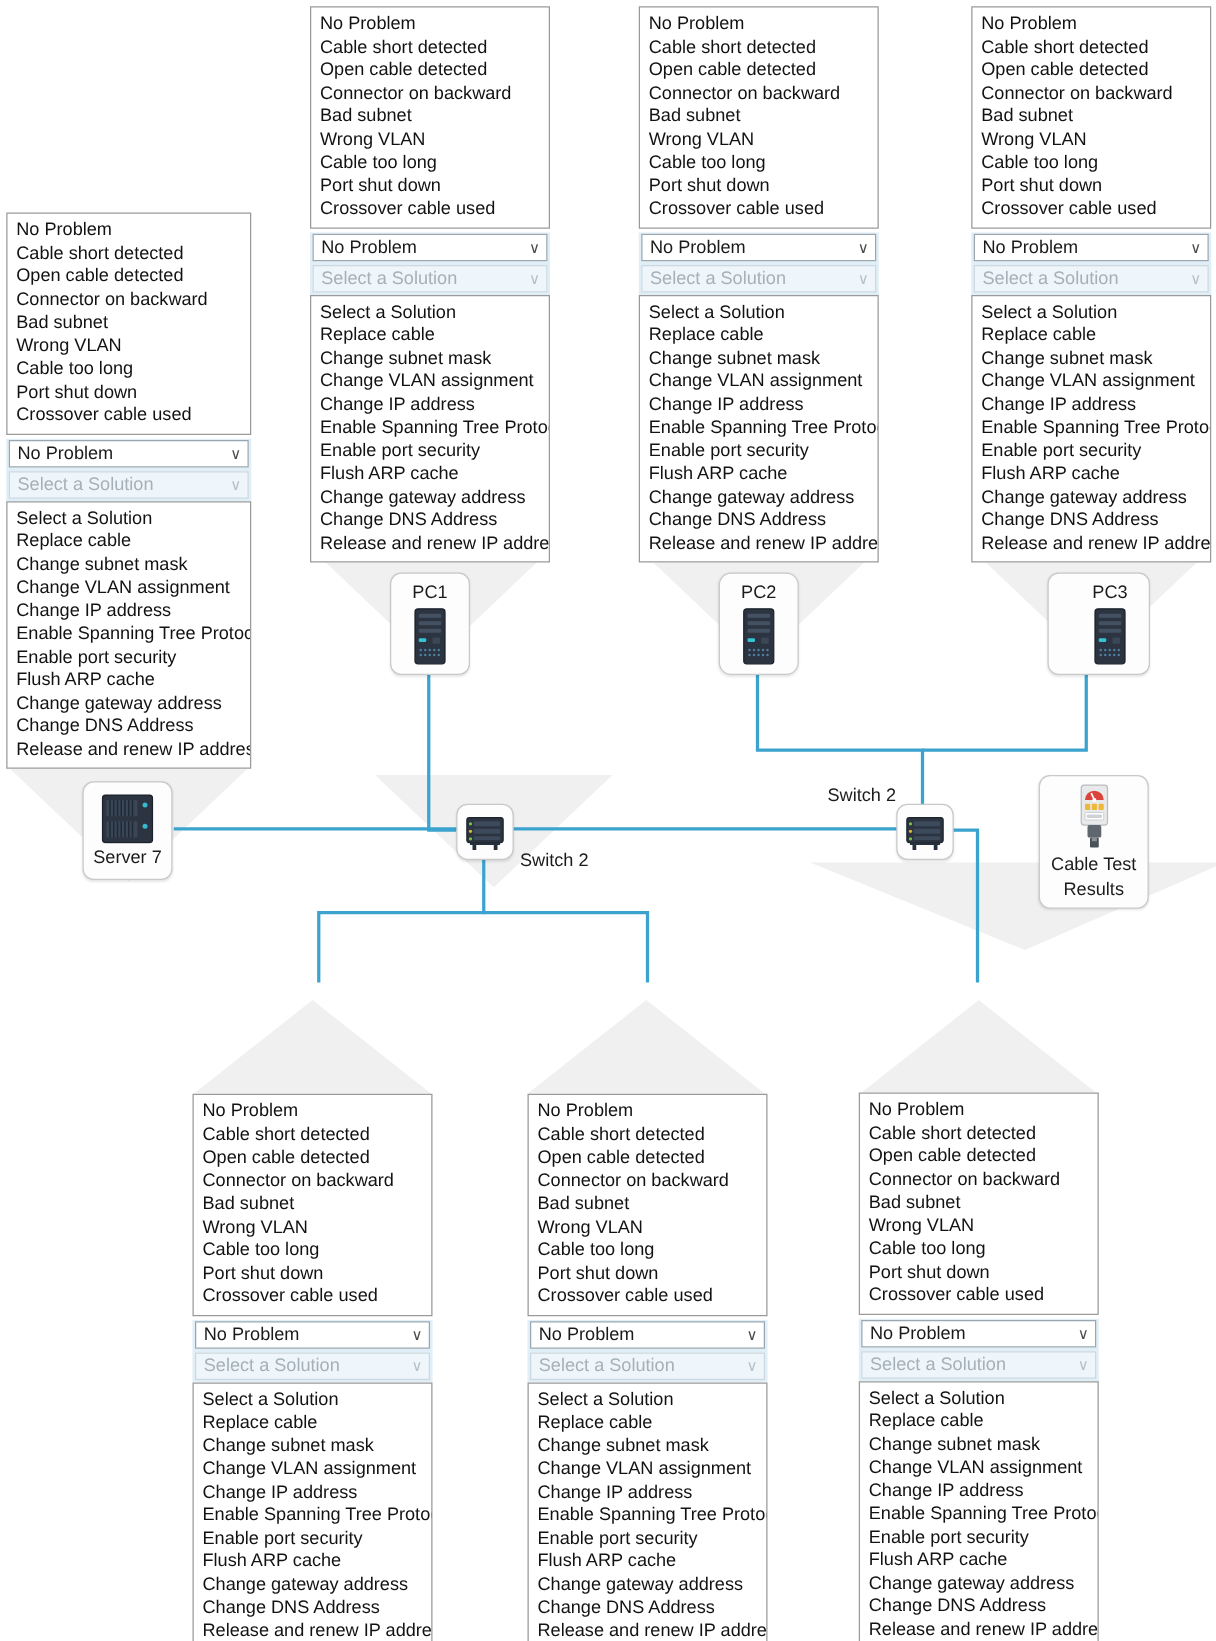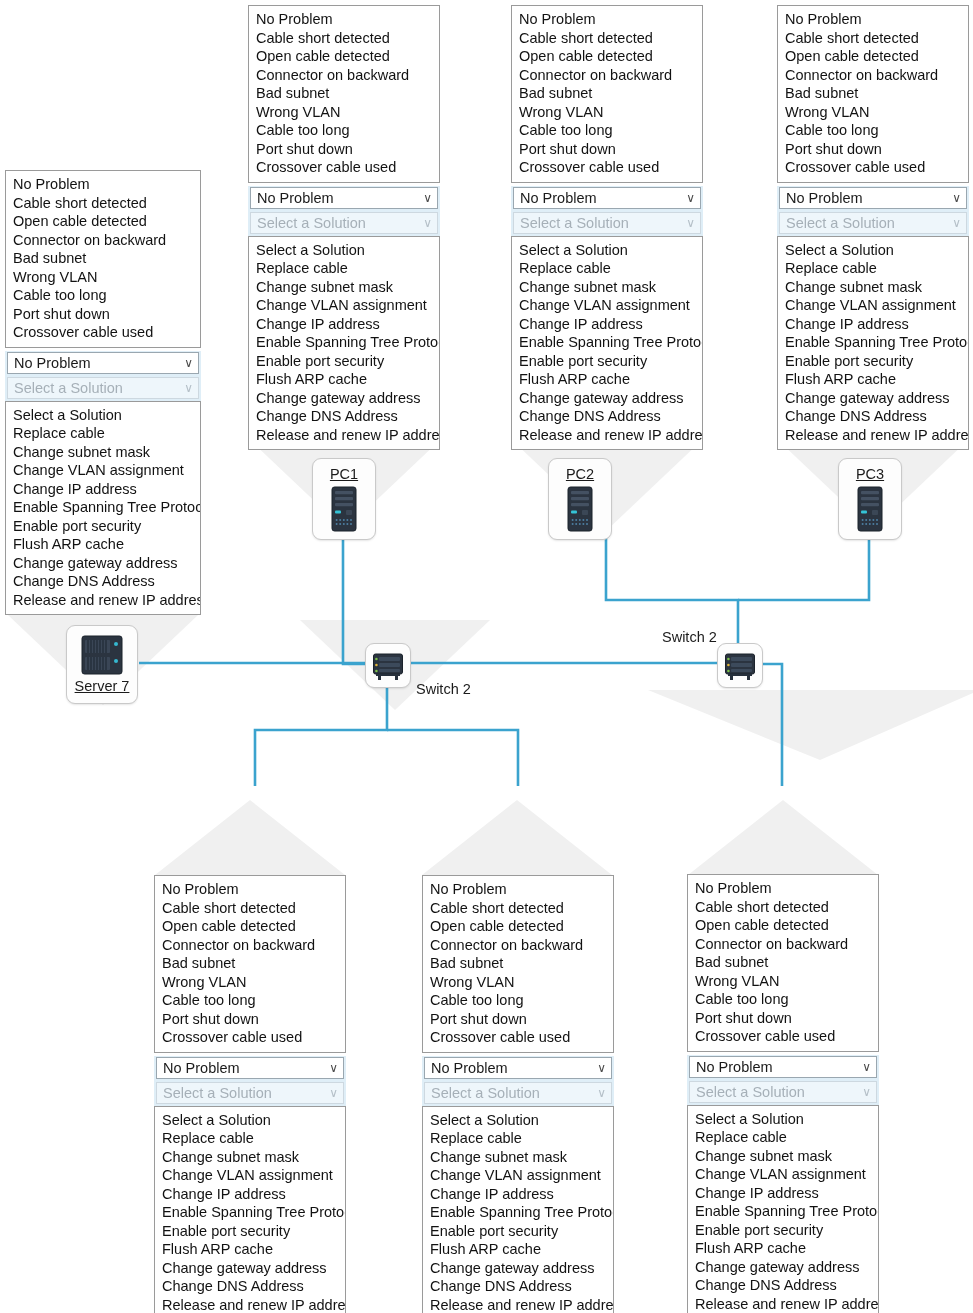--- a/index.html
+++ b/index.html
@@ -15,21 +15,20 @@
   #diagram{position:absolute;left:0;top:0;width:973px;height:1313px;}
   #wires{position:absolute;left:0;top:0;width:973px;height:1313px;pointer-events:none;}
 
   
   .node{
     position:absolute;background:#fdfdfd;
     border:1px solid #c9c9c9;border-radius:9px;
     box-shadow:0 1px 2px rgba(0,0,0,.10);
     display:flex;flex-direction:column;align-items:center;justify-content:center;
     z-index:6;
-    text-decoration:underline;
   }
   .node .nlabel{
     font-size:14.5px;color:#1b1b1b;line-height:1.12;text-align:center;
     white-space:nowrap;
   }
   .node.lbl-top .nlabel{margin-bottom:3px;}
   .node.lbl-bottom .nlabel{margin-top:3px;}
   .node.lbl-side{justify-content:center;}
   .node .nlabel.side{
     position:absolute;white-space:nowrap;font-size:14.5px;
@@ -119,21 +118,21 @@
           <circle cx="20" cy="34" r="1"></circle>
         <circle cx="5.6" cy="38" r="1"></circle>
           <circle cx="9.2" cy="38" r="1"></circle>
         <circle cx="12.8" cy="38" r="1"></circle>
           <circle cx="16.4" cy="38" r="1"></circle>
           <circle cx="20" cy="38" r="1"></circle>
       </g>
     </svg>
   </div>
 
-  <div class="node lbl-top" style="left:548px;top:458px;width:62px;height:80px;">
+  <div class="node lbl-top" style="left:575px;top:458px;width:62px;height:80px;border-radius:10px;">
     <span class="nlabel">PC2</span>
     <svg class="ico" width="26" height="46" viewBox="0 0 26 46">
       <rect x="1" y="1" width="24" height="44" rx="2.5" fill="#2b3440" stroke="#1b222b"></rect>
       <rect x="4" y="5" width="18" height="3.2" rx="1" fill="#445162"></rect>
       <rect x="4" y="11" width="18" height="3.2" rx="1" fill="#445162"></rect>
       <rect x="4" y="17" width="18" height="3.2" rx="1" fill="#445162"></rect>
       <rect x="4" y="24.5" width="6" height="3" rx="1" fill="#34c3d6"></rect>
       <rect x="15" y="24" width="6" height="5" rx="1" fill="#3b4756"></rect>
       <g fill="#4d7ea0">
         <circle cx="5.6" cy="34" r="1"></circle>
@@ -143,21 +142,21 @@
           <circle cx="20" cy="34" r="1"></circle>
         <circle cx="5.6" cy="38" r="1"></circle>
           <circle cx="9.2" cy="38" r="1"></circle>
         <circle cx="12.8" cy="38" r="1"></circle>
           <circle cx="16.4" cy="38" r="1"></circle>
           <circle cx="20" cy="38" r="1"></circle>
       </g>
     </svg>
   </div>
 
-  <div class="node lbl-top" style="left:838px;top:458px;width:62px;height:80px;">
+  <div class="node lbl-top" style="left:838px;top:458px;width:62px;height:80px;padding-left:18px;">
     <span class="nlabel">PC3</span>
     <svg class="ico" width="26" height="46" viewBox="0 0 26 46">
       <rect x="1" y="1" width="24" height="44" rx="2.5" fill="#2b3440" stroke="#1b222b"></rect>
       <rect x="4" y="5" width="18" height="3.2" rx="1" fill="#445162"></rect>
       <rect x="4" y="11" width="18" height="3.2" rx="1" fill="#445162"></rect>
       <rect x="4" y="17" width="18" height="3.2" rx="1" fill="#445162"></rect>
       <rect x="4" y="24.5" width="6" height="3" rx="1" fill="#34c3d6"></rect>
       <rect x="15" y="24" width="6" height="5" rx="1" fill="#3b4756"></rect>
       <g fill="#4d7ea0">
         <circle cx="5.6" cy="34" r="1"></circle>
@@ -228,20 +227,38 @@
       <circle cx="4.4" cy="8" r="1.3" fill="#7cc04a"></circle>
       <circle cx="4.4" cy="14" r="1.3" fill="#e0b43a"></circle>
       <circle cx="4.4" cy="20" r="1.3" fill="#7cc04a"></circle>
       <rect x="4" y="23" width="24" height="2" fill="#26303c"></rect>
       <rect x="6" y="25" width="3" height="4" fill="#26303c"></rect>
       <rect x="23" y="25" width="3" height="4" fill="#26303c"></rect>
     </svg>
     <span class="nlabel side" style="left:-56px;top:-15px;text-align:right;">Switch 2</span>
   </div>
 
+  <div class="node lbl-bottom" style="left:831px;top:620px;width:86px;height:105px;">
+    <svg class="ico" width="36" height="54" viewBox="0 0 36 54">
+      <rect x="8" y="1" width="21" height="32" rx="2.5" fill="#e8e9ea" stroke="#b9bcc0"></rect>
+      <path d="M11 13 A7.5 7.5 0 0 1 26 13 Z" fill="#d9453c"></path>
+      <circle cx="18.5" cy="13" r="1.6" fill="#ffffff"></circle>
+      <line x1="18.5" y1="13" x2="16" y2="7.5" stroke="#ffffff" stroke-width="1.4"></line>
+      <rect x="11" y="16" width="4.2" height="5" rx="0.8" fill="#edb93c"></rect>
+      <rect x="16.4" y="16" width="4.2" height="5" rx="0.8" fill="#edb93c"></rect>
+      <rect x="21.8" y="16" width="4.2" height="5" rx="0.8" fill="#edb93c"></rect>
+      <rect x="11" y="23" width="15" height="6" rx="1" fill="#ffffff" stroke="#c6c9cc" stroke-width="0.7"></rect>
+      <rect x="12.4" y="24.6" width="12.2" height="2.8" rx="0.6" fill="#cfd3d6"></rect>
+      <rect x="13" y="33" width="11" height="10" rx="1.5" fill="#60666d"></rect>
+      <rect x="15" y="43" width="7" height="8" rx="1" fill="#4a5057"></rect>
+      <rect x="16.5" y="43" width="4" height="3" fill="#8a9098"></rect>
+    </svg>
+    <span class="nlabel">Cable Test</span>
+    <span class="nlabel">Results</span>
+  </div>
 </div>
 
 <div class="panel" style="left:5px;top:170px;width:196px;">
   <div class="listbox problem-list">
       <div class="opt">No Problem</div>
       <div class="opt">Cable short detected</div>
       <div class="opt">Open cable detected</div>
       <div class="opt">Connector on backward</div>
       <div class="opt">Bad subnet</div>
       <div class="opt">Wrong VLAN</div>

